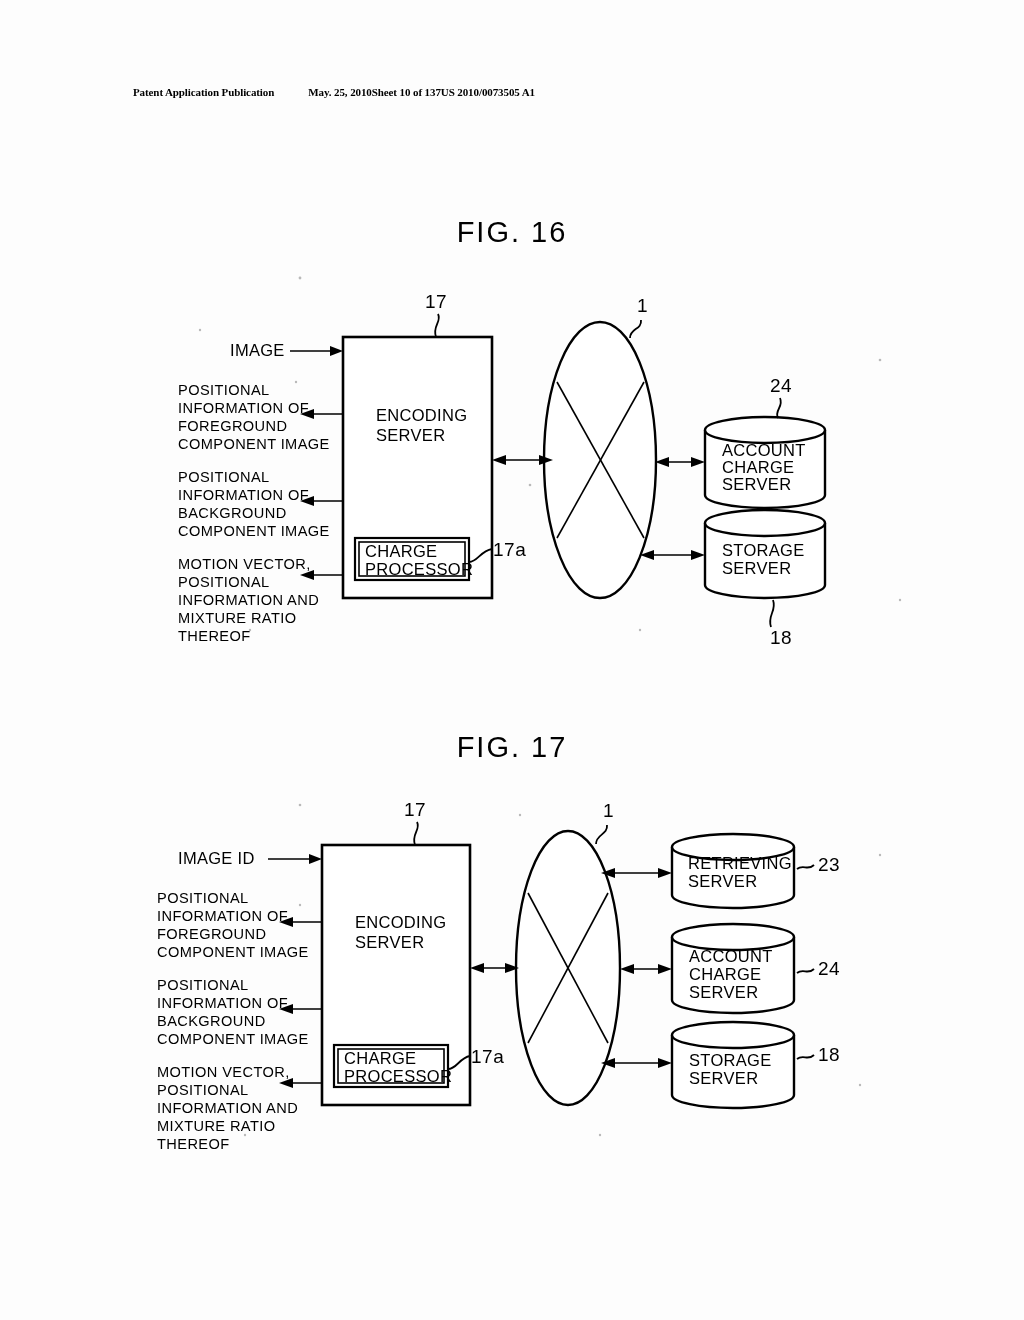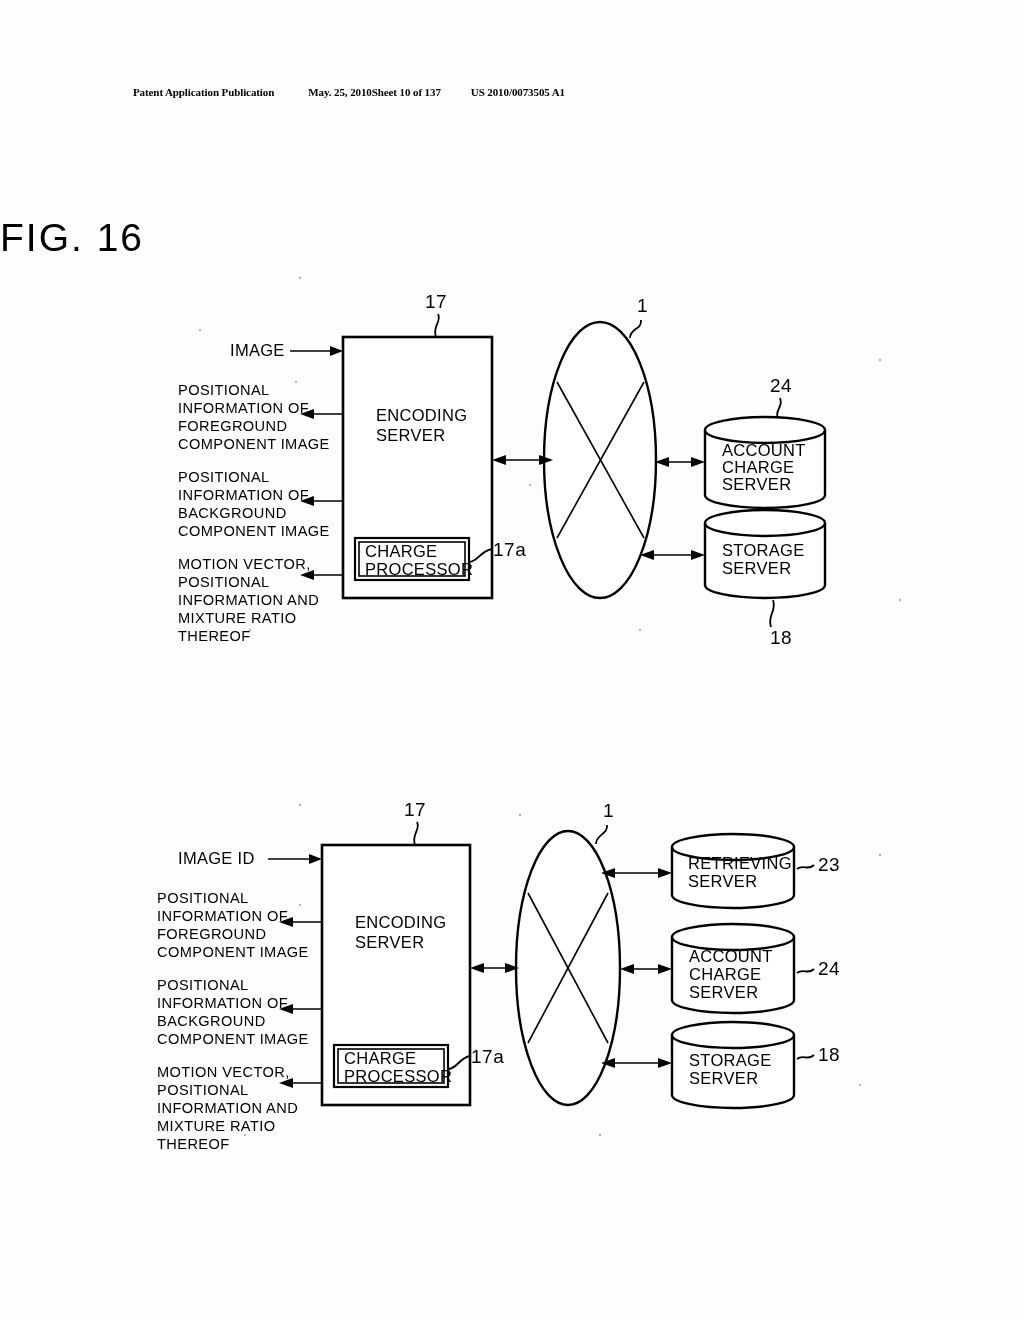--- a/index.html
+++ b/index.html
@@ -30,28 +30,28 @@
     align-items: center;
     font-family: "Liberation Serif", serif;
     font-weight: bold;
     font-size: 11px;
     letter-spacing: -0.1px;
     white-space: nowrap;
   }
   .rh-pub { }
   .rh-date { margin-left: 34px; }
   .rh-sheet { }
-  .rh-pat { margin-left: 30px; }
+  .rh-pat { }
 
   
   .fig-title {
     position: absolute;
     width: 100%;
-    text-align: left;
-    font-size: 39px;
+    text-align: center;
+    font-size: 29px;
     letter-spacing: 2px;
     font-family: "Liberation Sans", sans-serif;
   }
   #fig16-title { top: 216px; }
   #fig17-title { top: 731px; }
 
   
   svg.diagram {
     position: absolute;
     left: 0;
@@ -199,20 +199,21 @@
     <text class="num" x="770" y="374">18</text>
     <path class="ln lead" d="M 773 330 C 777 341, 767 345, 771 357"></path>
 
     <g>
       <line class="ln thin" x1="648" y1="285" x2="698" y2="285"></line>
       <path d="M 640 285 L 654 280 L 654 290 Z" fill="#000"></path>
       <path d="M 705 285 L 691 280 L 691 290 Z" fill="#000"></path>
     </g>
   </svg>
 
+  <div class="fig-title" id="fig17-title">FIG.  17</div>
 
   <svg class="diagram" id="fig17-svg" viewBox="0 0 1024 400">
 
     <circle class="speck" cx="300" cy="20" r="1.3"></circle>
     <circle class="speck" cx="520" cy="30" r="1.2"></circle>
     <circle class="speck" cx="880" cy="70" r="1.2"></circle>
     <circle class="speck" cx="245" cy="350" r="1.2"></circle>
     <circle class="speck" cx="600" cy="350" r="1.2"></circle>
     <circle class="speck" cx="860" cy="300" r="1.2"></circle>
     <circle class="speck" cx="300" cy="120" r="1.2"></circle>

